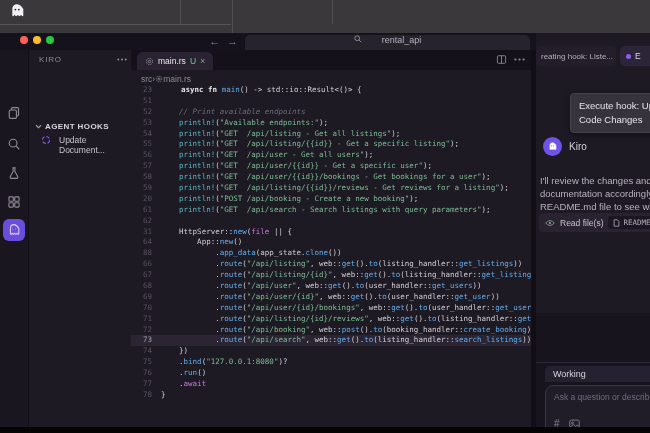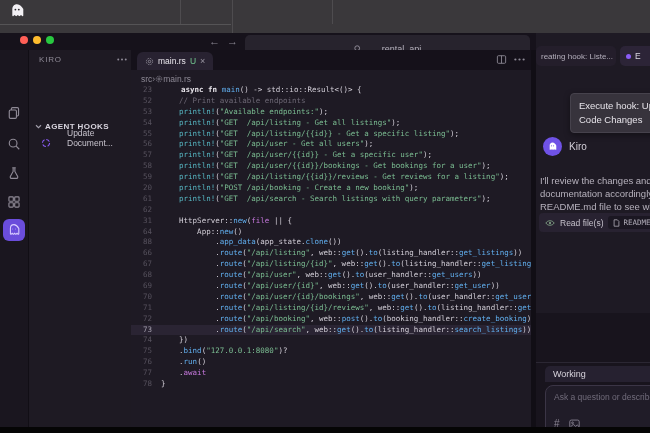--- a/index.html
+++ b/index.html
@@ -11,34 +11,34 @@
   .top-strip { position:absolute; left:0; top:0; width:650px; height:33px; background:#3a383b; }
   .ts-hline { position:absolute; left:0; top:24px; width:231px; height:1px; background:rgba(255,255,255,.14); }
   .ts-vline { position:absolute; top:0; width:1px; height:24px; background:rgba(255,255,255,.10); }
   .ts-logo { position:absolute; left:9px; top:3px; }
 
   
   .titlebar { position:absolute; left:0; top:33px; width:650px; height:17px; background:#16121b; }
   .tl { position:absolute; top:36px; width:8px; height:8px; border-radius:50%; }
   .nav-arrow { position:absolute; top:33px; height:16px; line-height:16px; color:#8b8793; font-size:11px; }
   .search-pill { position:absolute; left:245px; top:34.5px; width:285px; height:29px; background:#27232d; border-radius:5px;
-                 display:flex; align-items:center; justify-content:center; gap:20px; color:#b6b2bd; font-size:9px; }
+                 display:flex; justify-content:center; gap:20px; color:#b6b2bd; font-size:9px; }
 
   
   .activitybar { position:absolute; left:0; top:50px; width:28px; height:377px; background:#1a161f; }
   .act-ic { position:absolute; left:7px; width:14px; height:14px; }
   .act-active { position:absolute; left:3px; top:169px; width:22px; height:22px; background:#6a4ddb; border-radius:6px;
                 display:flex; align-items:center; justify-content:center; }
 
   
   .sidebar { position:absolute; left:28px; top:50px; width:103px; height:377px; background:#1e1a23; border-left:1px solid #110e15; }
   .sb-head { position:absolute; left:10px; top:5px; width:88px; color:#8f8b97; font-size:8px; letter-spacing:.8px; display:flex; justify-content:space-between; align-items:center; }
   .sb-sec { position:absolute; left:0; width:103px; height:13px; display:flex; align-items:center; gap:3px; padding-left:6px;
             color:#d9d5df; font-size:8px; font-weight:bold; letter-spacing:.4px; }
-  .sb-item { position:absolute; left:0; top:85px; width:103px; height:13px; display:flex; align-items:flex-end; gap:16px; padding-left:12px;
+  .sb-item { position:absolute; left:0; top:85px; width:103px; height:13px; display:flex; align-items:flex-start; gap:8px; padding-left:12px;
              color:#c8c4ce; font-size:8.5px; }
 
   
   .editor { position:absolute; left:131px; top:50px; width:400px; height:377px; background:#1e1a24; overflow:hidden; }
   .tabbar { position:absolute; left:0; top:0; width:400px; height:20px; background:#15111a; }
   .tab { position:absolute; left:6px; top:2px; height:18px; background:#282231; border-radius:6px 6px 0 0;
          display:flex; align-items:center; gap:4px; padding:0 8px; font-size:8.5px; color:#e9e6ec; }
   .tab .gitU { color:#73c991; }
   .tab .closex { color:#9a96a2; font-size:9px; }
   .tabbar-icons { position:absolute; right:6px; top:4px; display:flex; gap:7px; align-items:center; }
@@ -47,21 +47,21 @@
   .code { position:absolute; left:0; top:35px; width:400px; font-family:"DejaVu Sans Mono", monospace; font-size:7.5px; }
   .code-row { height:10.9px; line-height:10.9px; white-space:pre; }
   .code-row.hl { background:#2a2433; }
   .gut { display:inline-block; width:30px; text-align:right; padding-right:9px; color:#56515d; }
   .hl .gut { color:#a49fae; }
   .tk-k { color:#e7e4ea; font-weight:bold;padding-left:20px; }
   .tk-f { color:#61afef; }
   .tk-p { color:#d3cfd8; }
   .tk-m { color:#56b6c2; }
   .tk-s { color:#7bbd92; }
-  .tk-c { color:#6d6875; }
+  .tk-c { color:#6d6875; font-style:italic; }
   .tk-w { color:#c678dd; }
 
   .panel-divider { position:absolute; left:531px; top:50px; width:5px; height:377px; background:#110e15; }
 
   
   .rpanel { position:absolute; left:536px; top:33px; width:114px; height:280px; background:#1e1a24; }
   .rtab1 { position:absolute; left:0; top:13px; height:20px; width:80px; background:#241e2b; border-radius:5px;
            display:flex; align-items:center; gap:4px; padding:0 5px; color:#b3aebb; font-size:8px; white-space:nowrap; overflow:hidden; }
   .rtab2 { position:absolute; left:84px; top:13px; height:20px; width:40px; background:#2c2437; border-radius:5px;
            display:flex; align-items:center; gap:4px; padding:0 6px; color:#d9d5e0; font-size:8.5px; }
@@ -226,20 +226,21 @@
       <span>
         <svg width="8" height="8" viewBox="0 0 16 16" fill="none" stroke="#8d8995" stroke-width="1.6">
           <circle cx="8" cy="8" r="2.2"></circle>
             <circle cx="8" cy="8" r="5.6" stroke-dasharray="2.6 1.8"></circle>
         </svg>
       </span>
       <span>main.rs</span>
     </div>
     <div class="code">
         <div class="code-row"><span class="gut">23</span><span class="tk-k">async fn </span><span class="tk-f">main</span><span class="tk-p">() -&gt; std::io::Result&lt;()&gt; {</span></div>
+        <div class="code-row"><span class="gut">51</span></div>
         <div class="code-row"><span class="gut">52</span><span class="tk-c">    // Print available endpoints</span></div>
         <div class="code-row"><span class="gut">53</span><span class="tk-p">    </span><span class="tk-m">println!</span><span class="tk-p">(</span><span class="tk-s">"Available endpoints:"</span><span class="tk-p">);</span></div>
         <div class="code-row"><span class="gut">54</span><span class="tk-p">    </span><span class="tk-m">println!</span><span class="tk-p">(</span><span class="tk-s">"GET  /api/listing - Get all listings"</span><span class="tk-p">);</span></div>
         <div class="code-row"><span class="gut">55</span><span class="tk-p">    </span><span class="tk-m">println!</span><span class="tk-p">(</span><span class="tk-s">"GET  /api/listing/{{id}} - Get a specific listing"</span><span class="tk-p">);</span></div>
         <div class="code-row"><span class="gut">56</span><span class="tk-p">    </span><span class="tk-m">println!</span><span class="tk-p">(</span><span class="tk-s">"GET  /api/user - Get all users"</span><span class="tk-p">);</span></div>
         <div class="code-row"><span class="gut">57</span><span class="tk-p">    </span><span class="tk-m">println!</span><span class="tk-p">(</span><span class="tk-s">"GET  /api/user/{{id}} - Get a specific user"</span><span class="tk-p">);</span></div>
         <div class="code-row"><span class="gut">58</span><span class="tk-p">    </span><span class="tk-m">println!</span><span class="tk-p">(</span><span class="tk-s">"GET  /api/user/{{id}}/bookings - Get bookings for a user"</span><span class="tk-p">);</span></div>
         <div class="code-row"><span class="gut">59</span><span class="tk-p">    </span><span class="tk-m">println!</span><span class="tk-p">(</span><span class="tk-s">"GET  /api/listing/{{id}}/reviews - Get reviews for a listing"</span><span class="tk-p">);</span></div>
         <div class="code-row"><span class="gut">20</span><span class="tk-p">    </span><span class="tk-m">println!</span><span class="tk-p">(</span><span class="tk-s">"POST /api/booking - Create a new booking"</span><span class="tk-p">);</span></div>
         <div class="code-row"><span class="gut">61</span><span class="tk-p">    </span><span class="tk-m">println!</span><span class="tk-p">(</span><span class="tk-s">"GET  /api/search - Search listings with query parameters"</span><span class="tk-p">);</span></div>

